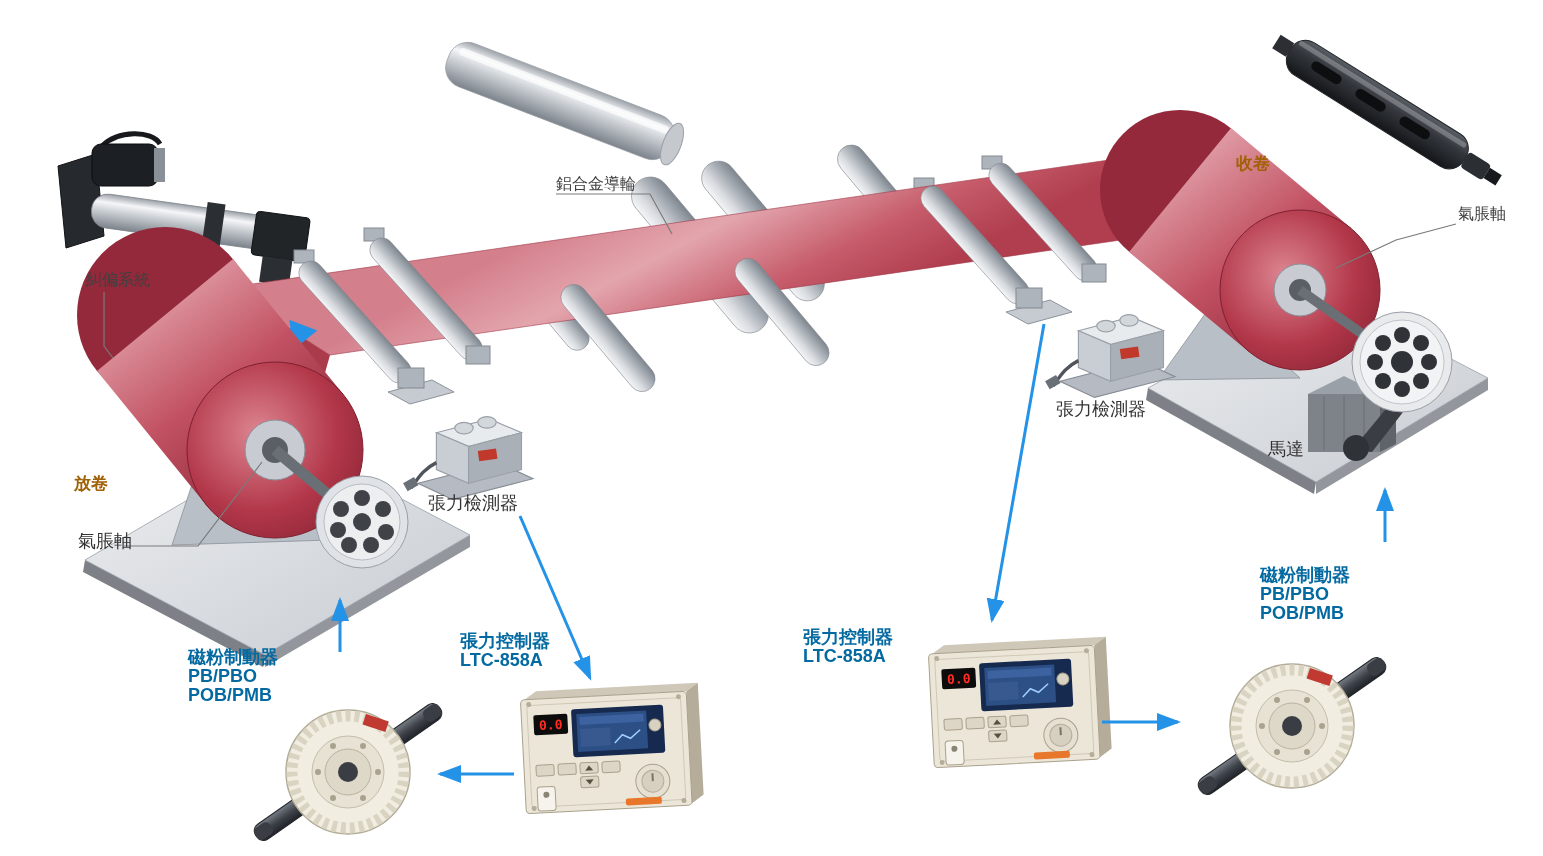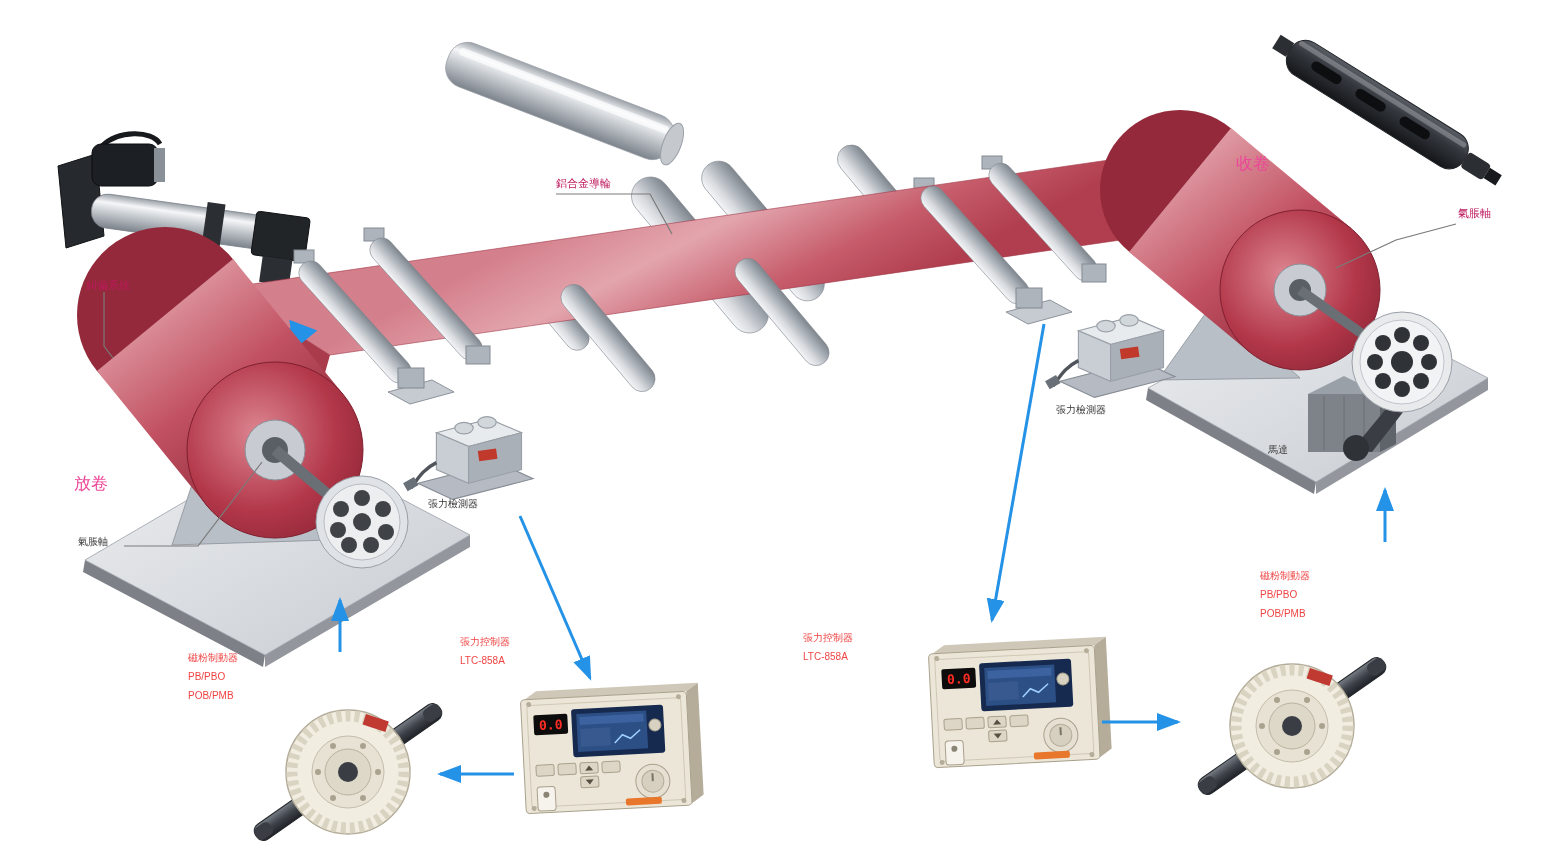--- a/index.html
+++ b/index.html
@@ -1,22 +1,22 @@
 <!DOCTYPE html>
 <html><head>
 <meta charset="utf-8">
 <style>
   html,body{margin:0;padding:0;background:#ffffff;}
   .stage{position:relative;width:1543px;height:856px;overflow:hidden;background:#ffffff;
          font-family:"Liberation Sans",sans-serif;}
   .stage svg{position:absolute;left:0;top:0;}
-  .lbl{position:absolute;font-size:10px;color:#333;white-space:nowrap;line-height:19px;}
-  .lbl.small{font-size:11px;color:#be185d;}
-  .lbl.big{font-size:17px;font-weight:normal;color:#ec4899;}
-  .lbl.bold{font-weight:400;color:#ef4444;}
+  .lbl{position:absolute;font-size:18px;color:#333;white-space:nowrap;line-height:19px;}
+  .lbl.small{font-size:16px;color:#404040;}
+  .lbl.big{font-size:17px;font-weight:bold;color:#a16207;}
+  .lbl.bold{font-weight:700;color:#0369a1;}
   .lbl .line{display:block;}
   .digits{font-family:"DejaVu Sans Mono",monospace;font-weight:bold;}
 </style>
 </head>
 <body>
 
 <div class="stage">
 <svg width="1543" height="856" viewBox="0 0 1543 856">
   <defs>
     <linearGradient id="metalGrad" x1="0" y1="0" x2="1" y2="0">
@@ -365,21 +365,21 @@
   <g stroke="#2492e6" stroke-width="3" fill="none">
     <line x1="520" y1="516" x2="590" y2="678" marker-end="url(#arrowB)"></line>
     <line x1="514" y1="774" x2="440" y2="774" marker-end="url(#arrowB)"></line>
     <line x1="340" y1="652" x2="340" y2="600" marker-end="url(#arrowB)"></line>
     <line x1="1044" y1="324" x2="992" y2="620" marker-end="url(#arrowB)"></line>
     <line x1="1102" y1="722" x2="1178" y2="722" marker-end="url(#arrowB)"></line>
     <line x1="1385" y1="542" x2="1385" y2="490" marker-end="url(#arrowB)"></line>
   </g>
 </svg>
 
-<div class="lbl small" style="left:86px;top:276px">糾偏系統</div>
+<div class="lbl small" style="left:86px;top:270px">糾偏系統</div>
 <div class="lbl big" style="left:74px;top:474px">放卷</div>
 <div class="lbl" style="left:78px;top:532px">氣脹軸</div>
 
 <div class="lbl bold" style="left:188px;top:648px">
   <span class="line">磁粉制動器</span>
   <span class="line">PB/PBO</span>
   <span class="line">POB/PMB</span>
 </div>
 
 <div class="lbl" style="left:428px;top:494px">張力檢測器</div>

